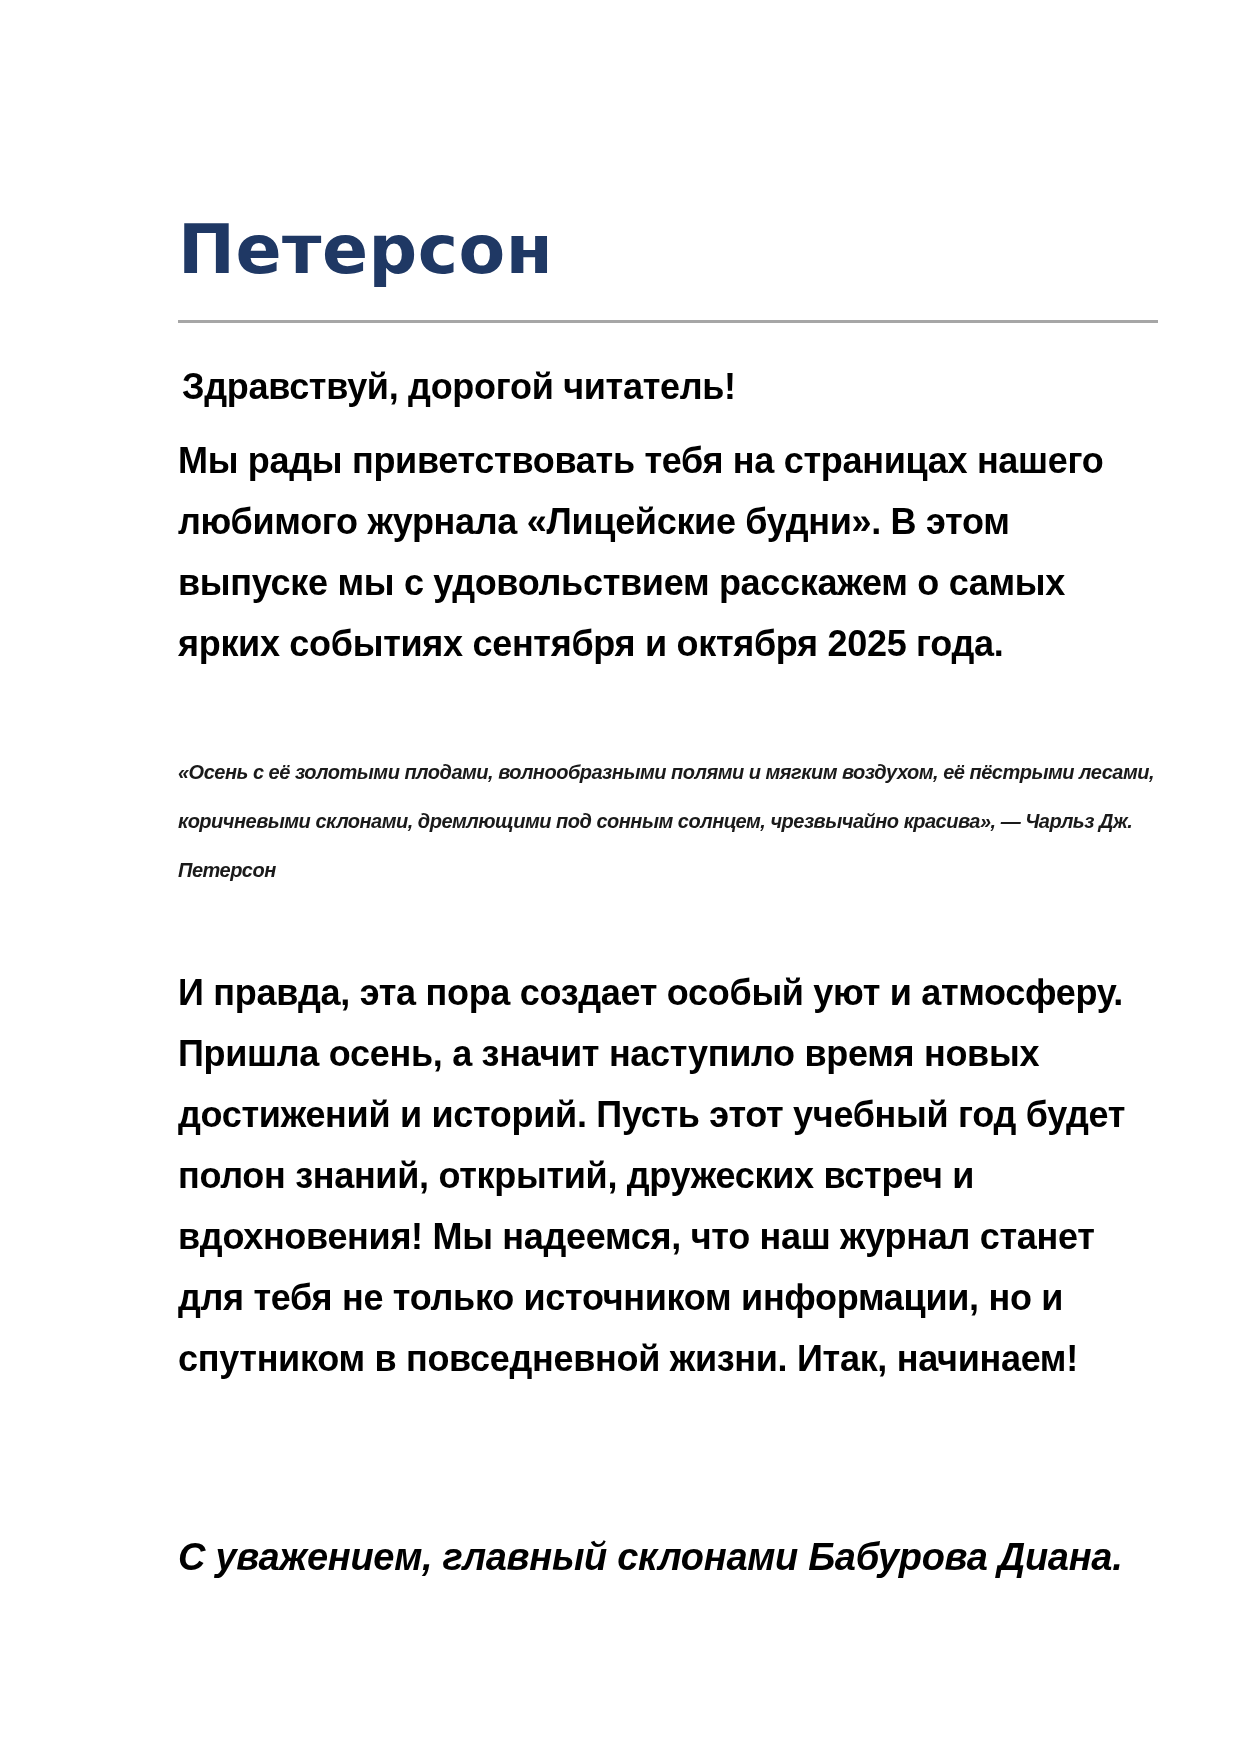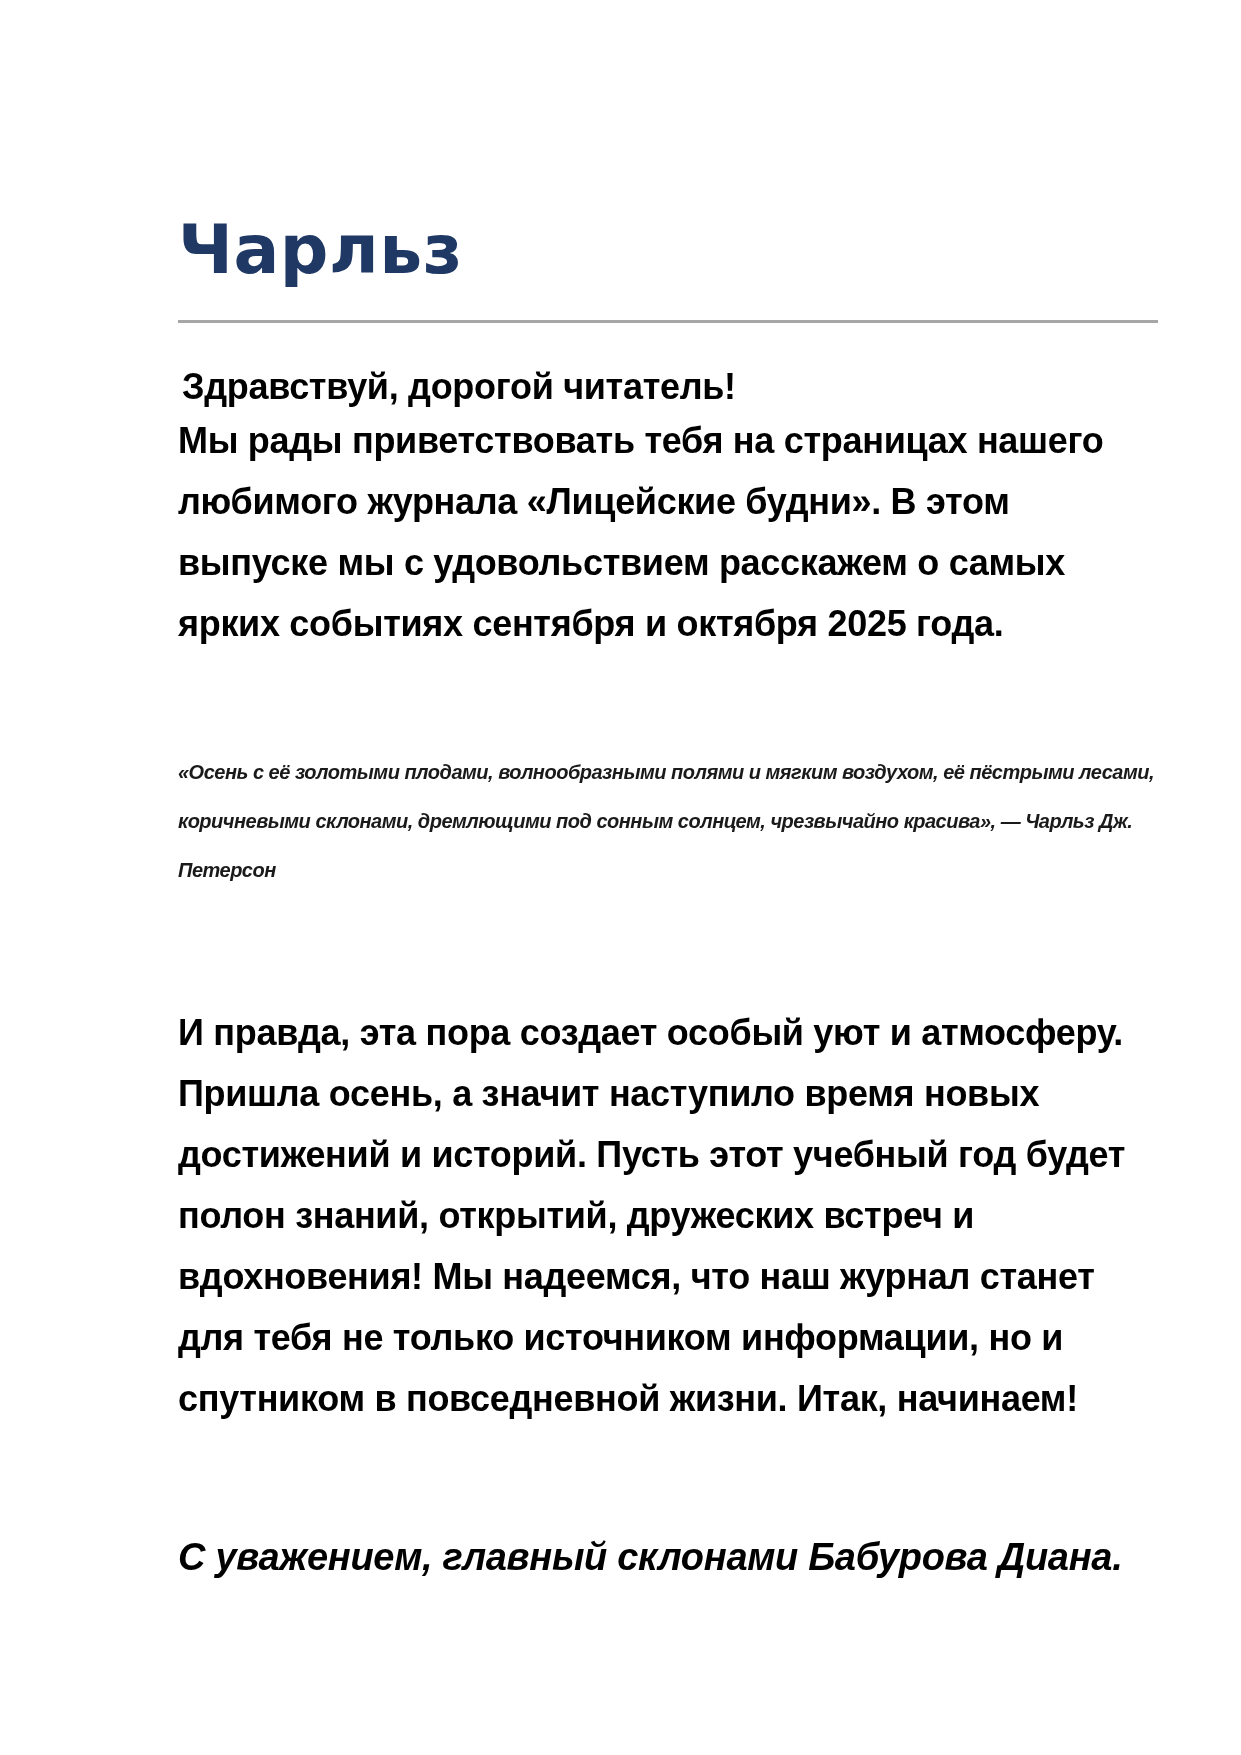--- a/index.html
+++ b/index.html
@@ -19,41 +19,41 @@
       position: absolute; top: 320px; left: 0; width: 980px; height: 3px;
       background: #a6a6a6;
     }
     .body-text {
       position: absolute; left: 0; width: 980px;
       font-size: 36px; font-weight: bold; line-height: 61px;
       font-family: "Liberation Sans", sans-serif;
       letter-spacing: -0.3px;
     }
     .greeting { top: 352px; }
-    .intro { top: 410px; }
+    .intro { top: 430px; }
     .quote {
       position: absolute; left: 0; top: 748px; width: 980px;
       font-size: 20px; font-weight: bold; font-style: italic;
       line-height: 49px; color: #1a1a1a;
       font-family: "Liberation Sans", sans-serif;
       letter-spacing: -0.5px;
     }
-    .main { top: 1002px; }
+    .main { top: 962px; }
     .signature {
       position: absolute; left: 0; top: 1527px; width: 980px;
       font-size: 38px; font-weight: bold; font-style: italic;
       line-height: 61px;
       font-family: "Liberation Sans", sans-serif;
       letter-spacing: -0.3px;
     }
   </style>
 </head>
 <body>
 
 <div class="page">
-  <h1 class="title">Чарльз</h1>
+  <h1 class="title">Петерсон</h1>
   <div class="rule"></div>
   <p class="body-text greeting" style="margin:4px">Здравствуй, дорогой читатель!</p>
   <p class="body-text intro" style="margin:0">Мы рады приветствовать тебя на страницах нашего любимого журнала «Лицейские будни». В этом выпуске мы с удовольствием расскажем о самых ярких событиях сентября и октября 2025 года.</p>
   <p class="quote" style="margin:0">«Осень с её золотыми плодами, волнообразными полями и мягким воздухом, её пёстрыми лесами, коричневыми склонами, дремлющими под сонным солнцем, чрезвычайно красива», — Чарльз Дж. Петерсон</p>
   <p class="body-text main" style="margin:0">И правда, эта пора создает особый уют и атмосферу. Пришла осень, а значит наступило время новых достижений и историй. Пусть этот учебный год будет полон знаний, открытий, дружеских встреч и вдохновения! Мы надеемся, что наш журнал станет для тебя не только источником информации, но и спутником в повседневной жизни. Итак, начинаем!</p>
   <p class="signature" style="margin:0">С уважением, главный склонами Бабурова Диана.</p>
 </div>
 
 </body></html>

